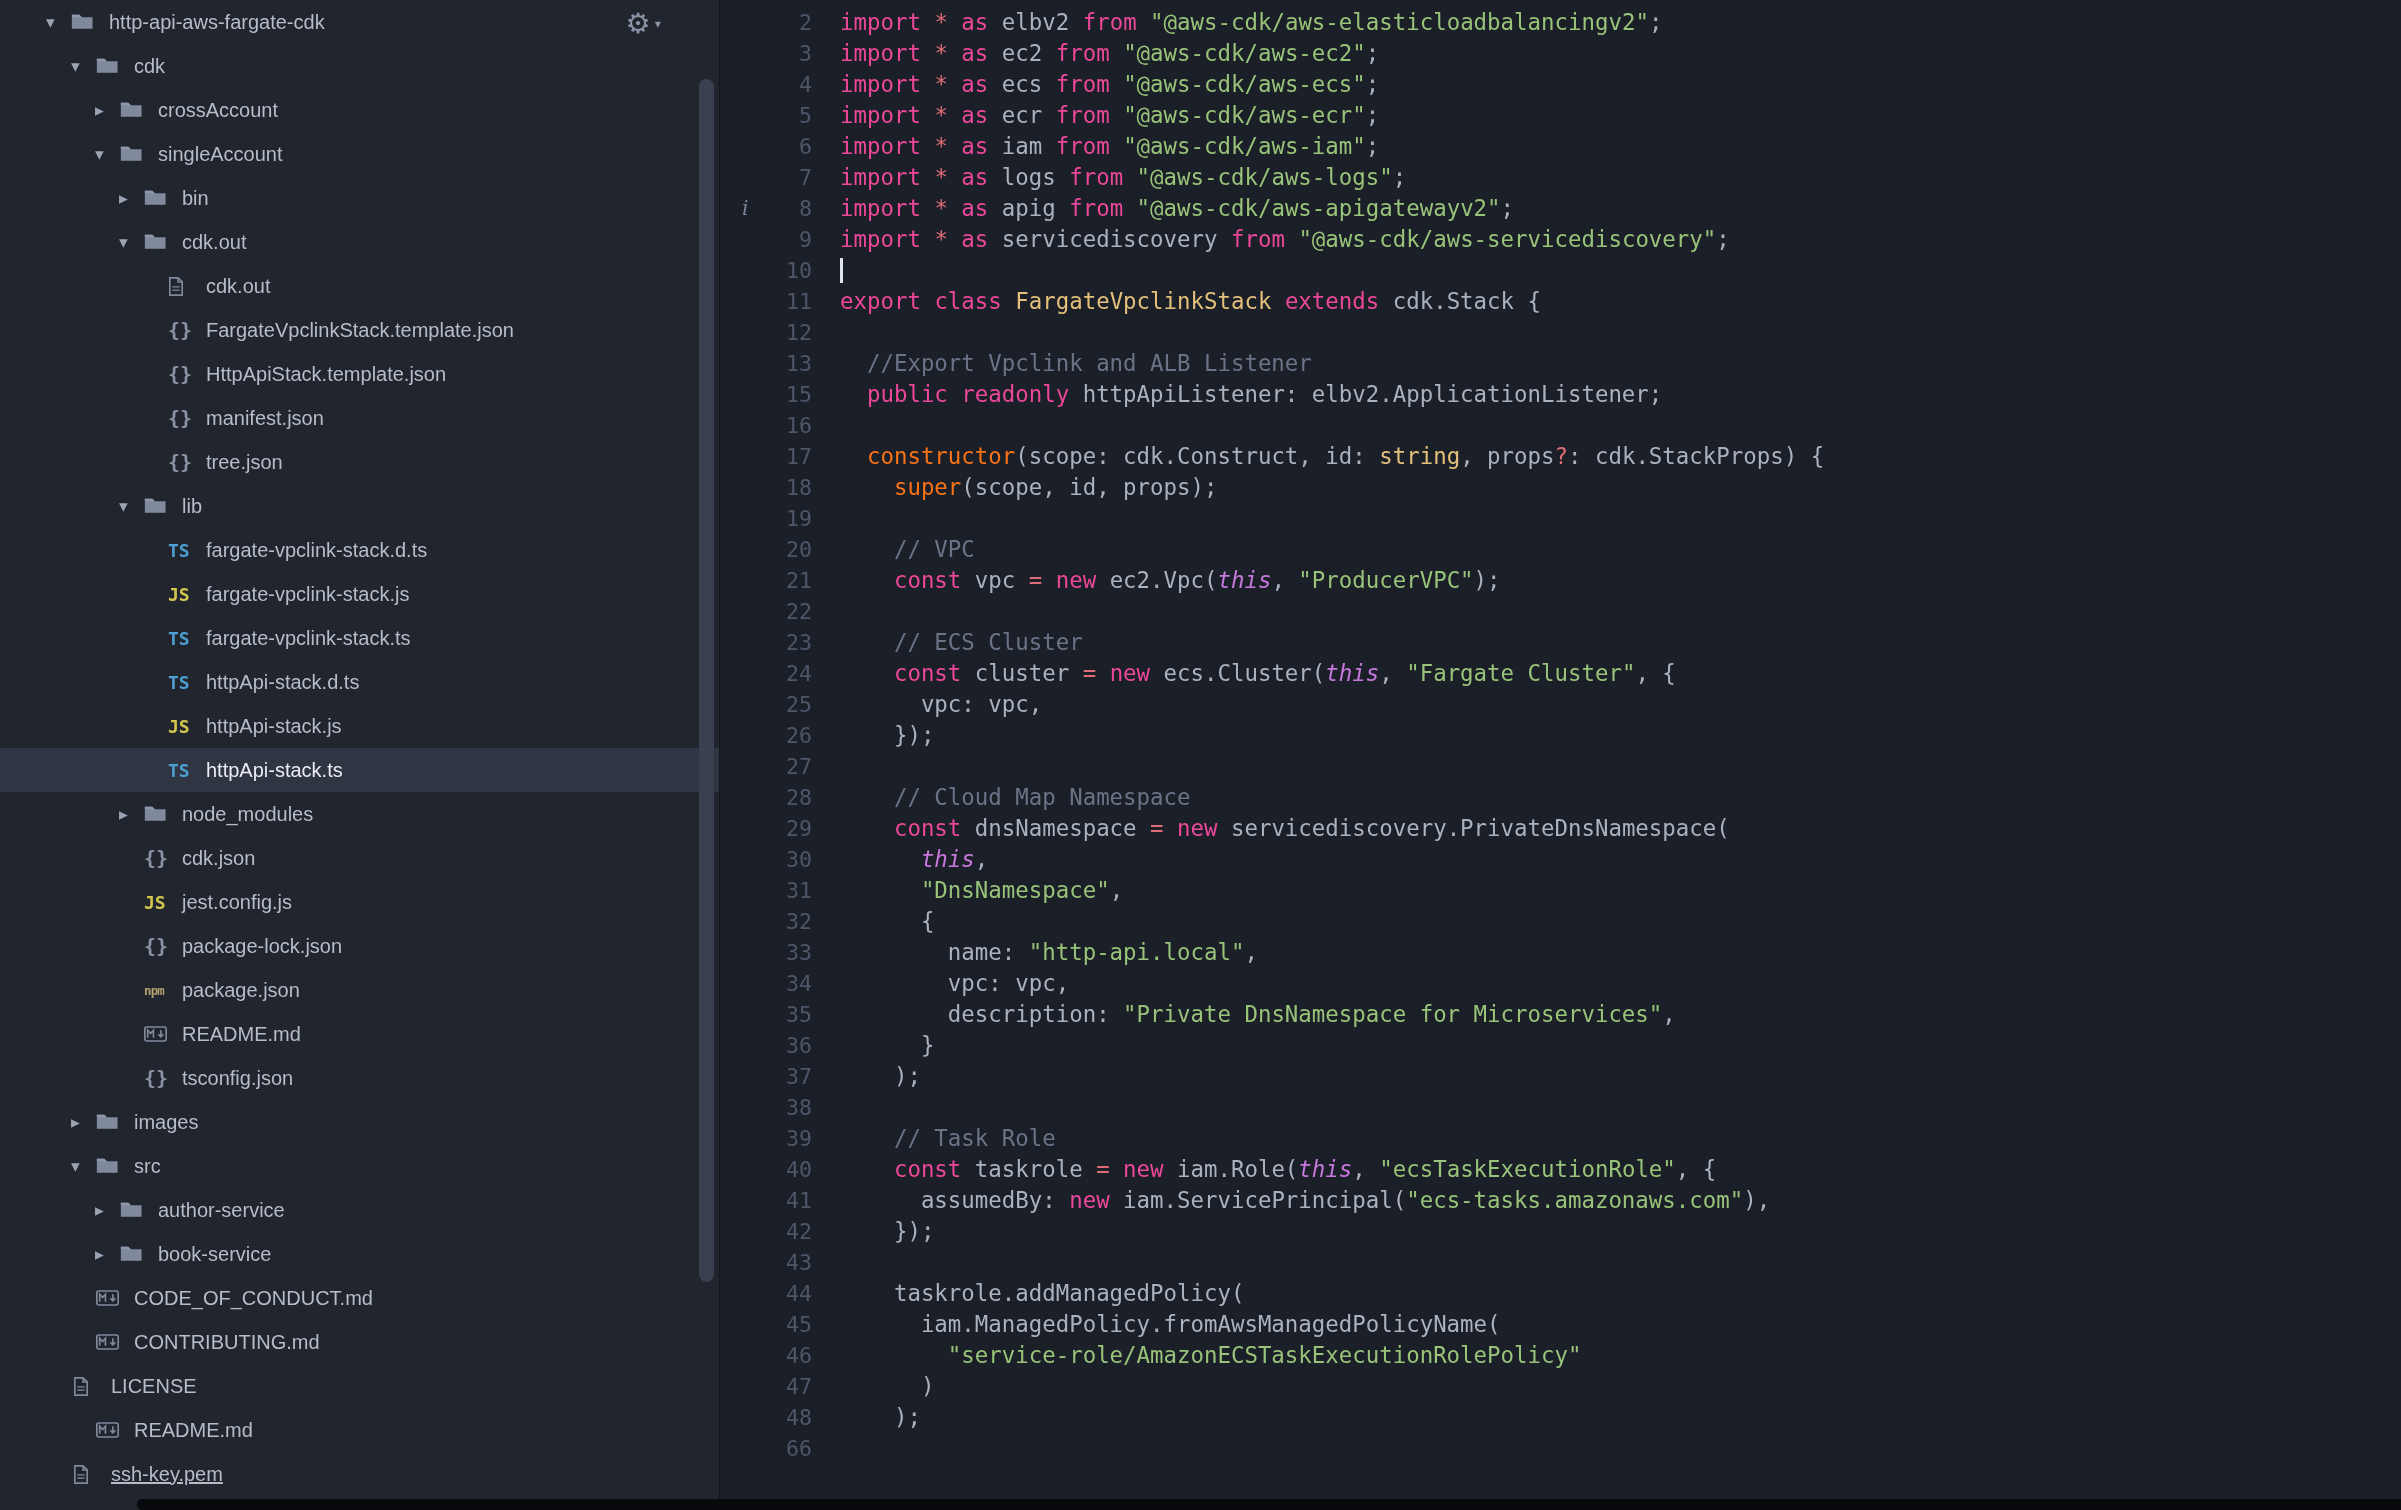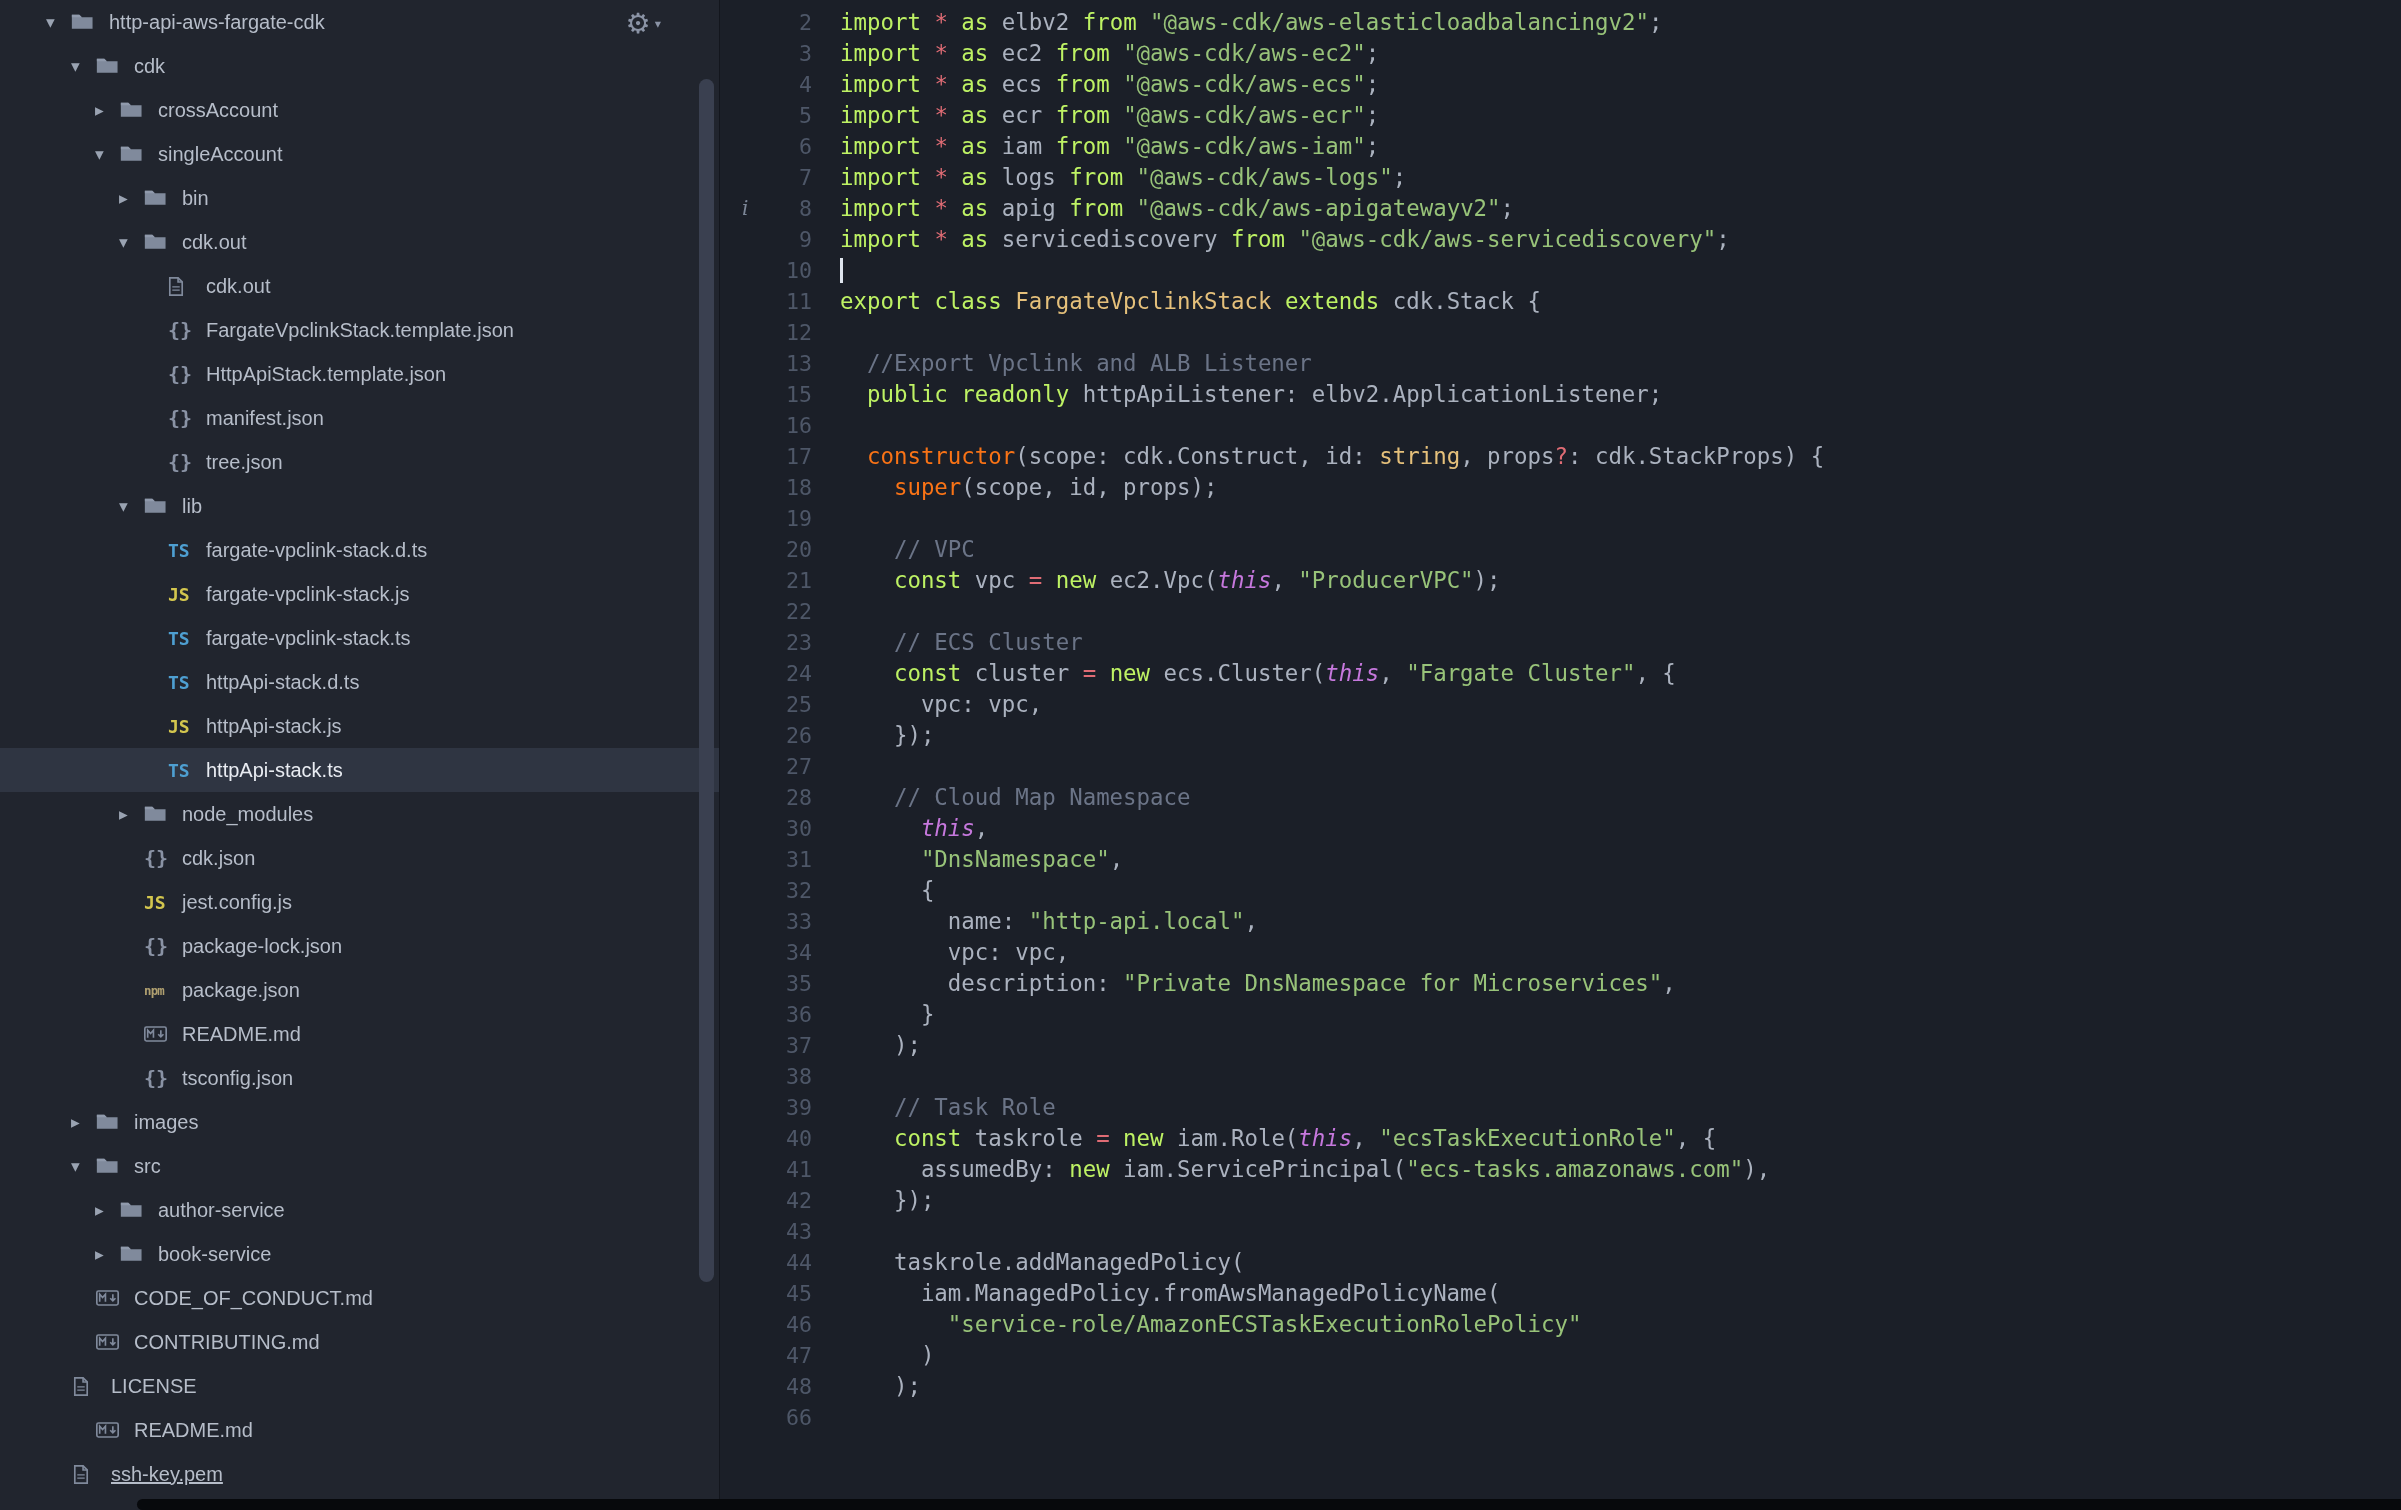--- a/index.html
+++ b/index.html
@@ -22,21 +22,21 @@
   .gear-caret{font-size:12.4px;color:#8a93a5;}
   .scrollbar-v{position:absolute;top:79px;right:5px;width:15px;height:1203px;border-radius:7.5px;background:#3a4050;}
 
   
   .editor{position:absolute;left:722px;top:0;right:0;height:1510px;background:#1b1f28;padding-top:6.6px;box-sizing:border-box;font-family:"DejaVu Sans Mono",monospace;font-size:22.4px;}
   .code-line{display:flex;height:31px;line-height:31px;}
   .ln{width:90px;flex:none;text-align:right;color:#4e5768;position:relative;font-size:21.6px;}
   .gutter-ind{position:absolute;left:20px;top:0.8px;color:#7d8798;font-style:italic;font-family:"DejaVu Serif",serif;font-size:20px;}
   .lc{padding-left:28px;white-space:pre;}
   .tok-v{color:#abb2bf}
-  .tok-k{color:#bef264}
+  .tok-k{color:#ec4899}
   .tok-o{color:#e06c75}
   .tok-s{color:#98c379}
   .tok-c{color:#6b7487}
   .tok-t{color:#e5c07b}
   .tok-f{color:#f97316}
   .tok-h{color:#c678dd;font-style:italic}
   .cursor{display:inline-block;width:2.5px;height:25px;background:#dfe5ee;vertical-align:-5px;}
 
   .hscroll{position:absolute;left:137px;right:0;bottom:0;height:10.8px;background:#07090c;border-radius:5.8px 0 0 5.8px;}
 </style>
@@ -457,20 +457,24 @@
         </div>
         <div class="code-line">
           <div class="ln">27</div>
           <div class="lc"></div>
         </div>
         <div class="code-line">
           <div class="ln">28</div>
           <div class="lc"><span class="tok-c">    // Cloud Map Namespace</span></div>
         </div>
         <div class="code-line">
+          <div class="ln">29</div>
+          <div class="lc"><span class="tok-v">    </span><span class="tok-k">const </span><span class="tok-v">dnsNamespace </span><span class="tok-o">= </span><span class="tok-k">new </span><span class="tok-v">servicediscovery.PrivateDnsNamespace(</span></div>
+        </div>
+        <div class="code-line">
           <div class="ln">30</div>
           <div class="lc"><span class="tok-v">      </span><span class="tok-h">this</span><span class="tok-v">,</span></div>
         </div>
         <div class="code-line">
           <div class="ln">31</div>
           <div class="lc"><span class="tok-v">      </span><span class="tok-s">"DnsNamespace"</span><span class="tok-v">,</span></div>
         </div>
         <div class="code-line">
           <div class="ln">32</div>
           <div class="lc"><span class="tok-v">      {</span></div>

